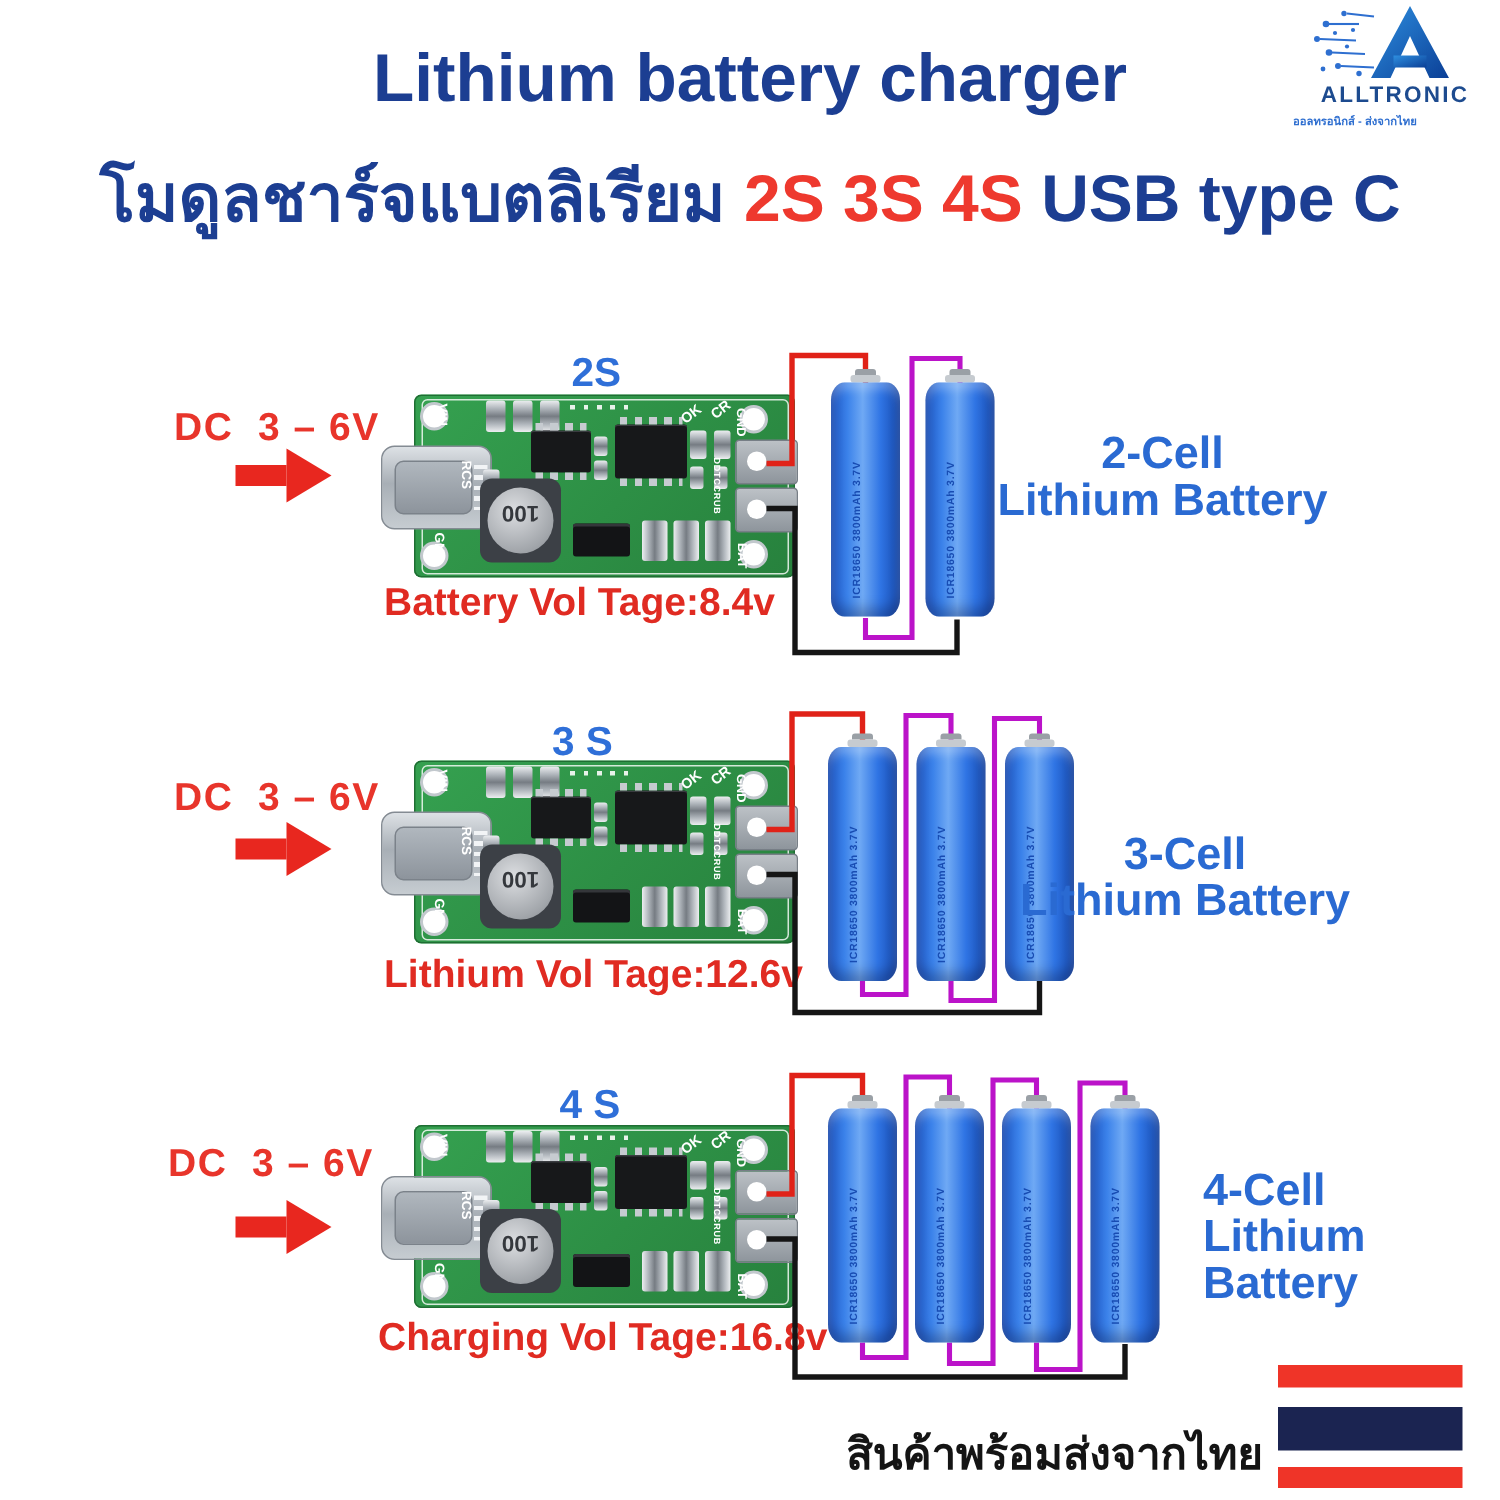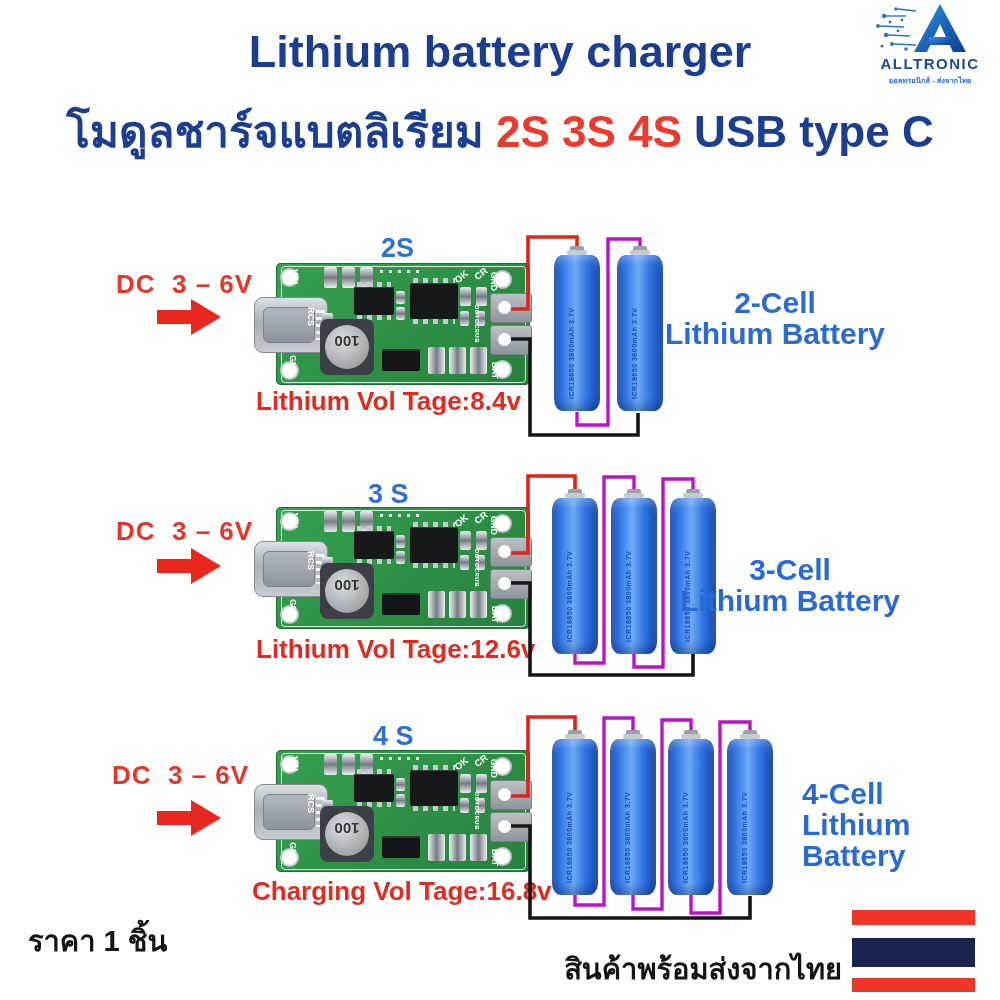--- a/index.html
+++ b/index.html
@@ -13,21 +13,21 @@
   .title2{top:96px;left:0;width:1000px;text-align:center;font-size:44px;font-weight:bold;
           color:#1c3e92;white-space:nowrap;}
   .title2 .red{color:#ee392e;}
   .title3{top:155px;left:0;width:1000px;text-align:center;font-size:44px;font-weight:bold;
           color:#ee392e;letter-spacing:1px;}
 
   
   .logo{left:858px;top:2px;width:140px;height:90px;}
   .brand{position:absolute;left:4px;top:53px;width:136px;text-align:center;font-size:15px;
          font-weight:bold;color:#1d4b8f;letter-spacing:1.5px;}
-  .tagline{position:absolute;left:4px;top:72px;width:136px;text-align:center;font-size:7.5px;
+  .tagline{position:absolute;left:4px;top:72px;width:136px;font-size:7.5px;
          font-weight:bold;color:#2f6fd0;}
 
   
   .row{left:0;width:1000px;height:238px;}
   .model{font-size:27px;font-weight:bold;color:#2f6fd8;white-space:pre;}
   .dc{font-size:26px;font-weight:bold;color:#e8352b;white-space:pre;letter-spacing:1px;}
   .charging{font-size:26px;font-weight:bold;color:#e02b22;white-space:pre;}
   .cell-label{font-size:30px;font-weight:bold;color:#2a6ad2;text-align:center;line-height:31px;}
   .cell-label.left{text-align:left;}
 
@@ -205,21 +205,21 @@
     <div class="lbl rot90" style="left:32px;top:6px;font-size:9px;">VIN</div>
     <div class="lbl rot90" style="left:30px;top:92px;font-size:9px;">GND</div>
     <div class="lbl rot90" style="left:48px;top:44px;font-size:9px;">RCS</div>
     <div class="lbl" style="left:186px;top:8px;font-size:9.5px;transform:rotate(-38deg);">OK</div>
     <div class="lbl" style="left:206px;top:5px;font-size:9.5px;transform:rotate(-38deg);">CR</div>
     <div class="lbl rot90" style="left:231px;top:9px;font-size:8.5px;">GND</div>
     <div class="lbl rot90" style="left:232px;top:99px;font-size:8.5px;">BAT</div>
     <div class="lbl rot90" style="left:212px;top:42px;font-size:6px;letter-spacing:.5px;">DDTCCRUB</div>
   </div>
 </div>
-    <div class="charging abs" style="left:256px;top:161px;">Lithium Vol Tage:8.4v</div>
+    <div class="charging abs" style="left:256px;top:161px;">Battery Vol Tage:8.4v</div>
 
     <svg class="wires abs">
       <polyline class="w-red" points="16,84 33,84 33,12 82,12 82,31"></polyline>
       <polyline class="w-purple" points="82,187 82,200 113,200 113,14 145,14 145,31"></polyline>
       <polyline class="w-black" points="16,114 35,114 35,210 143,210 143,188"></polyline>
     </svg>
     <div class="battery abs" style="left:554px;top:21px;">
   <div class="batt-tip"></div>
   <div class="batt-nub"></div>
   <div class="batt-body">
@@ -452,21 +452,20 @@
   </div>
 </div>
 
     <div class="cell-label abs left" style="left:802px;top:76px;width:160px;">
       <div>4-Cell</div>
       <div>Lithium</div>
       <div>Battery</div>
     </div>
   </div>
 
-  <div class="price abs">ราคา 1 ชิ้น</div>
   <div class="shipping abs">สินค้าพร้อมส่งจากไทย</div>
   <div class="abs" style="left:852px;top:910px;width:123px;height:82px;">
     <div class="stripe f-red abs" style="top:0;height:15px;"></div>
     <div class="stripe f-navy abs" style="top:28px;height:29px;"></div>
     <div class="stripe f-red abs" style="top:68px;height:14px;"></div>
   </div>
 
 </div>
 
 </body></html>

